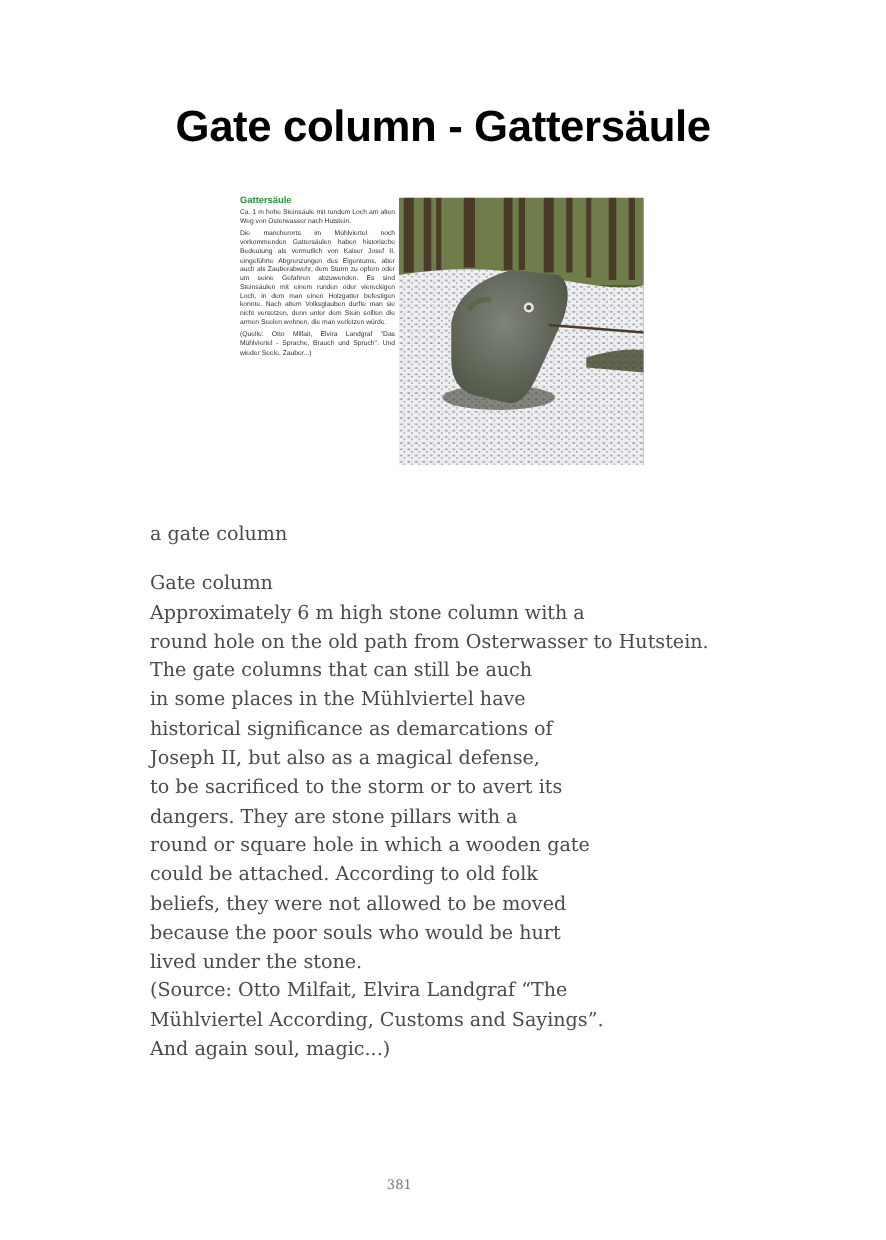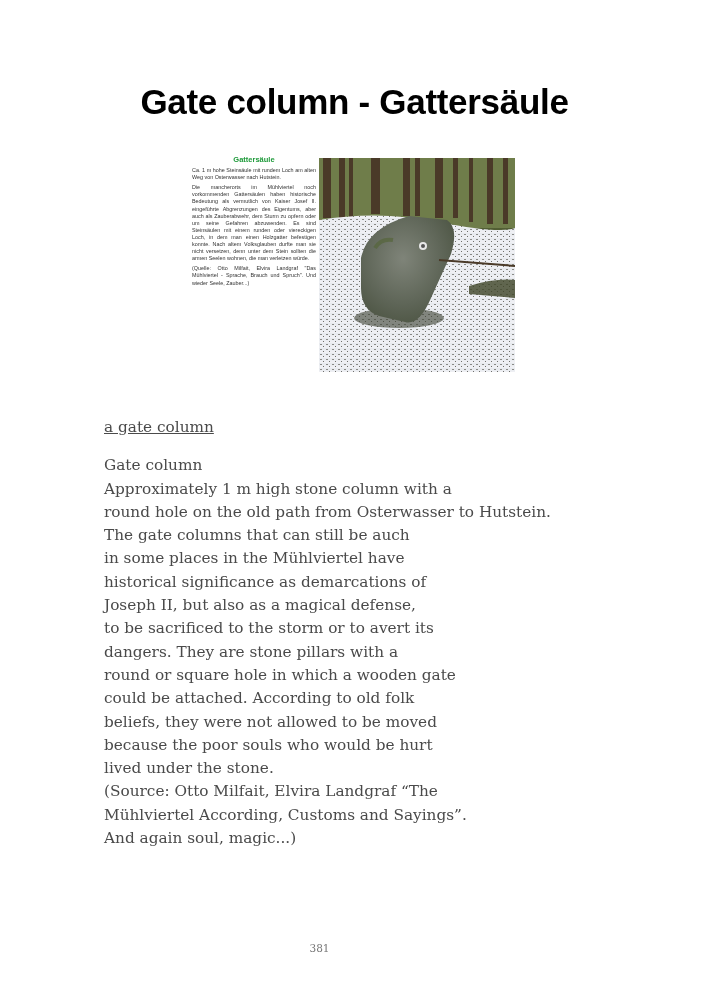--- a/index.html
+++ b/index.html
@@ -8,31 +8,31 @@
       position: absolute; left: 0; top: 82px; width: 709px; text-align: center;
       font-family: "Liberation Sans", sans-serif; font-weight: bold; font-size: 35px;
       color: #000000; letter-spacing: -0.3px;
     }
     .figure { position: absolute; left: 190px; top: 156px; width: 326px; height: 216px; }
     .scan {
       position: absolute; left: 2px; top: 0; width: 124px; height: 184px;
       font-family: "Liberation Sans", sans-serif; font-size: 5.4px; line-height: 7.1px; color: #333;
       overflow: hidden;
     }
-    .scan .scan-title { color: #1e9a3a; font-weight: bold; font-size: 7.5px; margin-bottom: 4px; text-align: center; }
+    .scan .scan-title { color: #1e9a3a; font-weight: bold; font-size: 7.5px; margin-bottom: 4px; }
     .scan p { margin: 0 0 3px 0; text-align: justify; }
     .photo { position: absolute; left: 129px; top: 2px; width: 196px; height: 214px; overflow: hidden; }
     .photo svg { display: block; }
     .body-text {
       position: absolute; left: 104px; top: 416px; width: 520px;
       font-family: "DejaVu Serif", serif; font-size: 15.3px; color: #4a4a4a;
       line-height: 23.3px;
     }
-    .caption { margin: 0 0 15px 0; text-decoration: underline; }
-    .para { margin: 0; }
+    .caption { margin: 0 0 15px 16px; }
+    .para { margin: 16px; }
     .para span { display: block; white-space: nowrap; }
     .page-num {
       position: absolute; left: 0; top: 942px; width: 639px; text-align: center;
       font-family: "DejaVu Serif", serif; font-size: 10.5px; color: #777777;
     }
   </style>
 </head>
 <body>
 
 <div class="title">Gate column - Gattersäule</div>
@@ -90,21 +90,21 @@
       <path d="M120 102 L196 108" stroke="#4a3a28" stroke-width="2"></path>
       <path d="M150 128 Q176 120 196 122 L196 140 L150 136 Z" fill="#3d4426" opacity="0.8"></path>
     </svg>
   </div>
 </div>
 
 <div class="body-text">
   <p class="caption">a gate column</p>
   <p class="para">
     <span>Gate column</span>
-    <span>Approximately 1 m high stone column with a</span>
+    <span>Approximately 6 m high stone column with a</span>
     <span>round hole on the old path from Osterwasser to Hutstein.</span>
     <span>The gate columns that can still be auch</span>
     <span>in some places in the Mühlviertel have</span>
     <span>historical significance as demarcations of</span>
     <span>Joseph II, but also as a magical defense,</span>
     <span>to be sacrificed to the storm or to avert its</span>
     <span>dangers. They are stone pillars with a</span>
     <span>round or square hole in which a wooden gate</span>
     <span>could be attached. According to old folk</span>
     <span>beliefs, they were not allowed to be moved</span>

